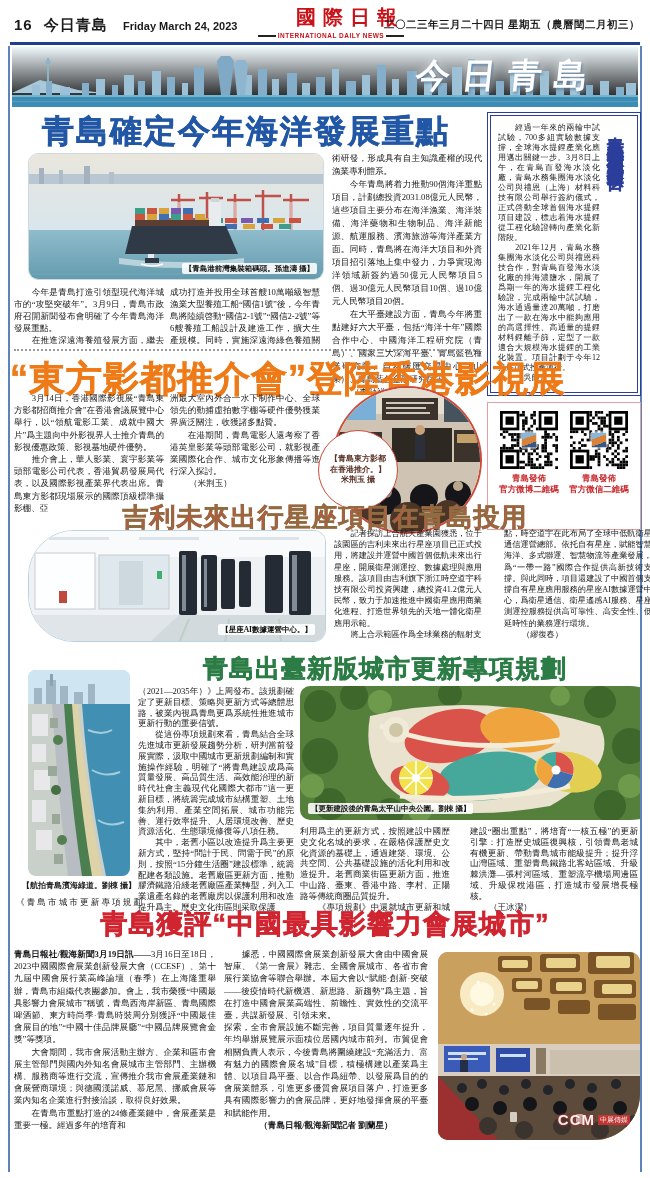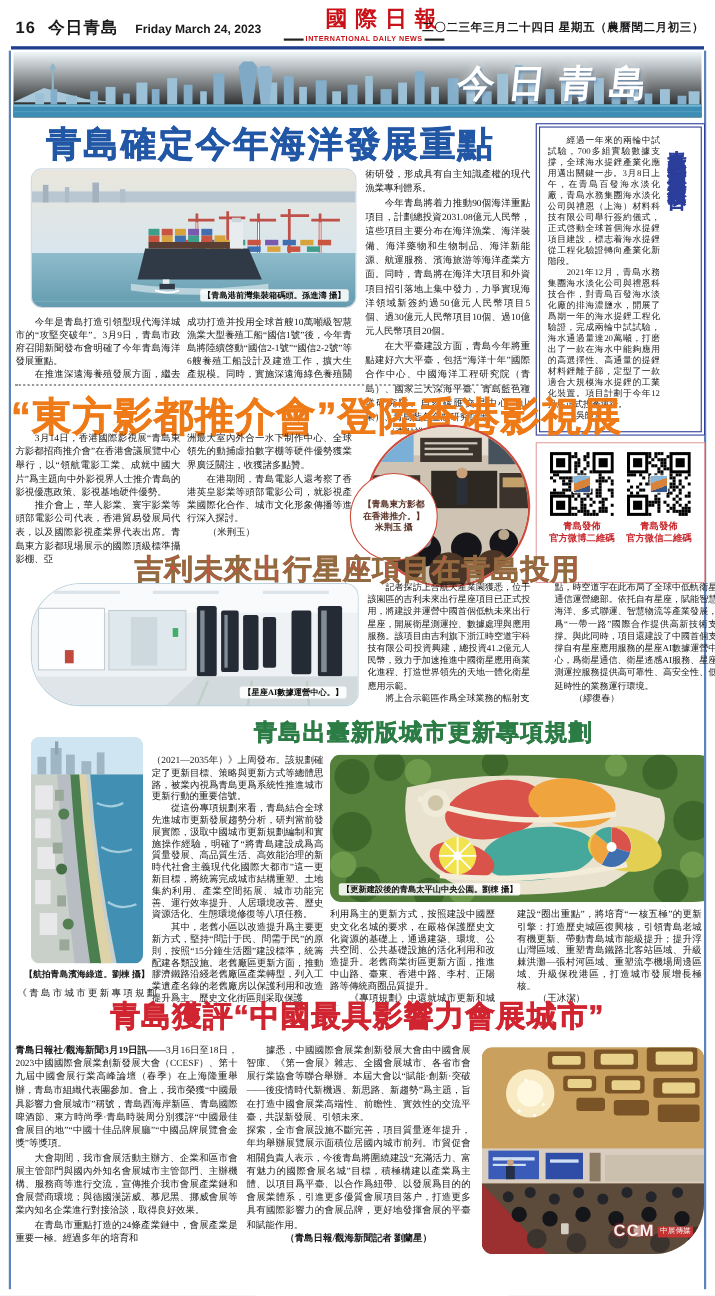--- a/index.html
+++ b/index.html
@@ -29,21 +29,21 @@
   .banner-title { position:absolute; right:38px; top:6px; color:#fff; font-size:34px; font-weight:bold;
                   font-family:"Liberation Sans", sans-serif; letter-spacing:12px; transform:skewX(-6deg);
                   text-shadow:1px 2px 3px rgba(70,110,150,.75), 0 0 9px rgba(255,255,255,.6); white-space:nowrap; }
 
   
   .headline { position:absolute; text-align:center; font-family:"Liberation Sans", sans-serif;
               font-weight:bold; white-space:nowrap; }
   .hl-marine { left:10px; top:110px; width:472px; font-size:32px; color:#2257a6; letter-spacing:2px; -webkit-text-stroke:.6px #2257a6; }
   .hl-film   { left:10px; top:355px; width:468px; font-size:36px; color:#ee7a18; letter-spacing:1px; -webkit-text-stroke:.5px #ee7a18; }
   .hl-geely  { left:10px; top:500px; width:630px; font-size:26px; color:#ef4444; letter-spacing:1px; -webkit-text-stroke:.5px #8f6b40; }
-  .hl-urban  { left:130px; top:652px; width:510px; font-size:21px; color:#2c7c45; letter-spacing:1px; -webkit-text-stroke:.5px #2c7c45; }
+  .hl-urban  { left:130px; top:652px; width:510px; font-size:25px; color:#2c7c45; letter-spacing:1px; -webkit-text-stroke:.5px #2c7c45; }
   .hl-expo   { left:10px; top:906px; width:630px; font-size:27px; color:#d02530; letter-spacing:1px; -webkit-text-stroke:.6px #d02530; }
 
   
   .col { position:absolute; font-size:8.6px; line-height:12px; text-align:justify; overflow:hidden; color:#17171a; }
   .para { margin:0; text-align:justify; }
   .byline { margin:0; padding-left:2.2em; text-align:left; }
   .byline-strong { margin:0; text-align:center; font-weight:bold; }
 
   .a1-col1 { left:14px;  top:286px; width:150px; height:62px; }
   .a1-col2 { left:170px; top:286px; width:150px; height:62px; }

